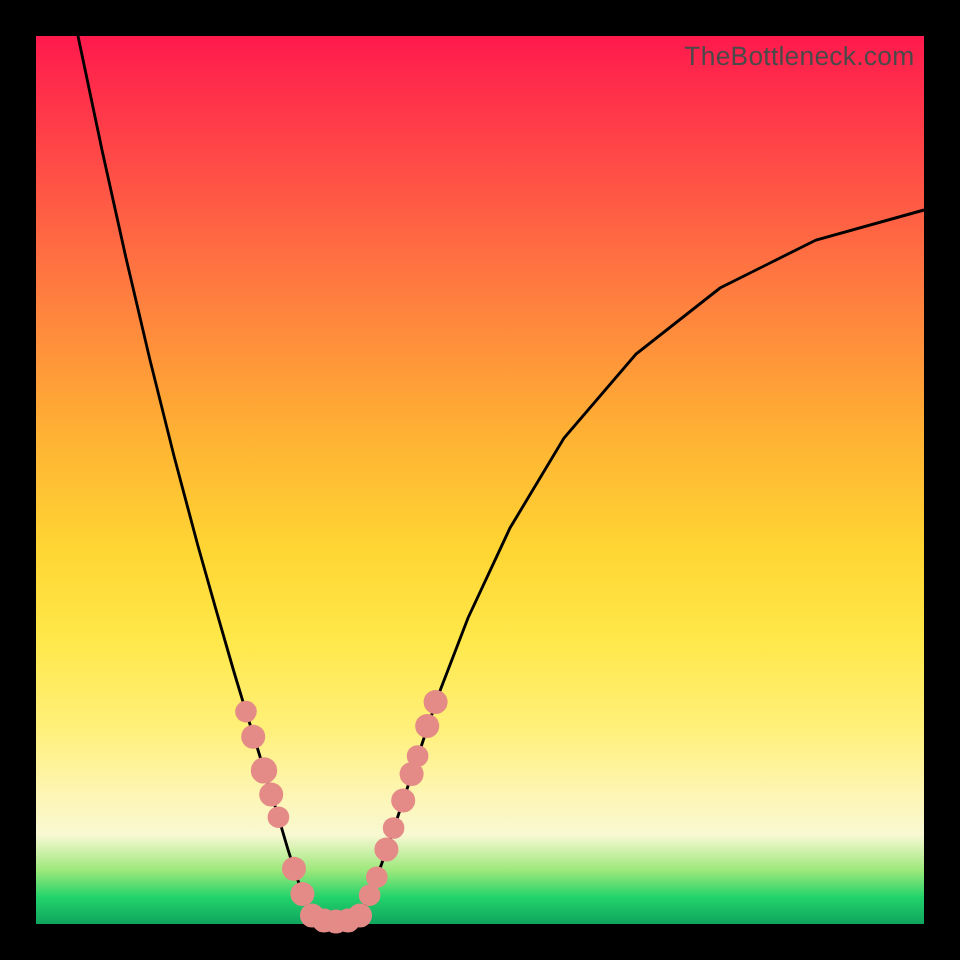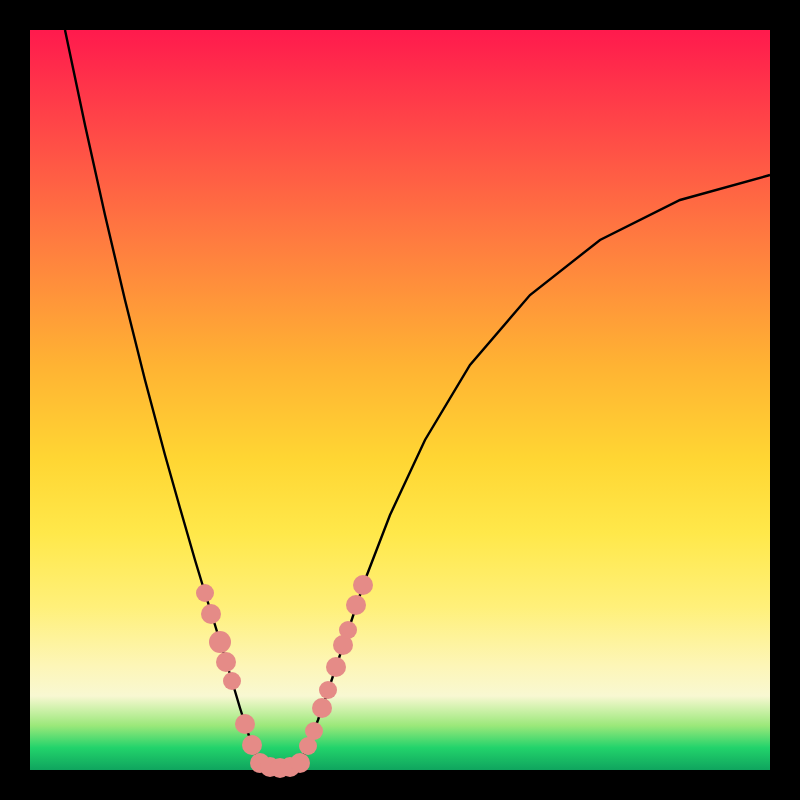--- a/index.html
+++ b/index.html
@@ -62,20 +62,21 @@
   .marker {
     fill: #e58b87;
     stroke: none;
   }
 </style>
 </head>
 <body>
 
 <div class="frame">
   <div class="plot">
+    <span class="watermark">TheBottleneck.com</span>
     <svg class="curve" viewBox="0 0 740 740">
       <path id="curve-path" fill="none" stroke="#000" stroke-width="2.4" d="M35,0 L55,95 L75,185 L95,270 L115,350 L135,425 L150,478 L165,530 L175,563 L185,595 L195,628 L202,651 L210,678 L218,703 L224,720 L230,733 L230,733 L240,737.5 L250,738 L260,737.5 L270,733 L270,733 L278,716 L288,690 L300,655 L315,610 L335,550 L360,485 L395,410 L440,335 L500,265 L570,210 L650,170 L740,145"></path>
       <g id="markers">
           <circle cx="175" cy="563" r="9" class="marker"></circle>
           <circle cx="181" cy="584" r="10" class="marker"></circle>
           <circle cx="190" cy="612" r="11" class="marker"></circle>
           <circle cx="196" cy="632" r="10" class="marker"></circle>
           <circle cx="202" cy="651" r="9" class="marker"></circle>
           <circle cx="215" cy="694" r="10" class="marker"></circle>
           <circle cx="222" cy="715" r="10" class="marker"></circle>

